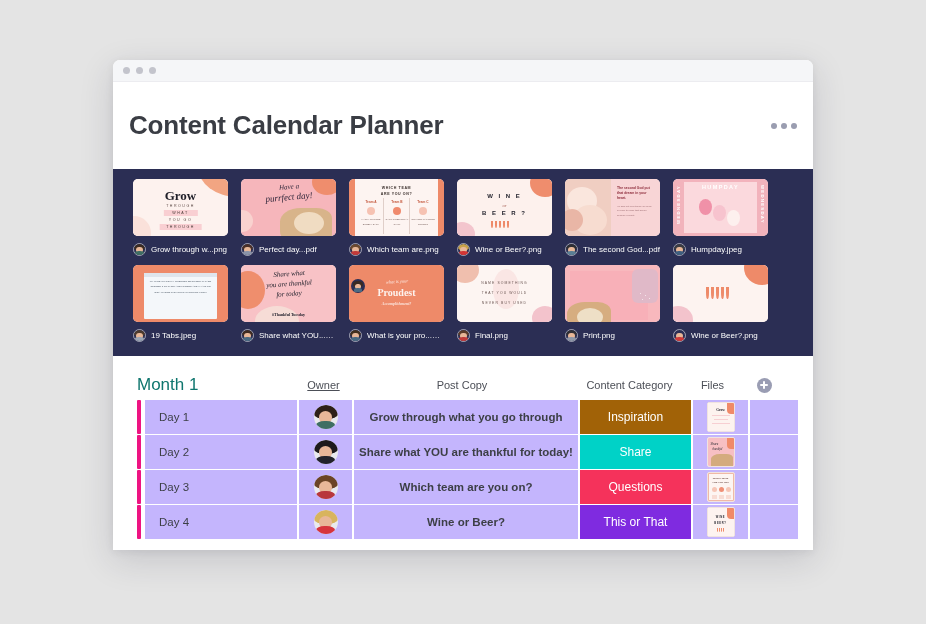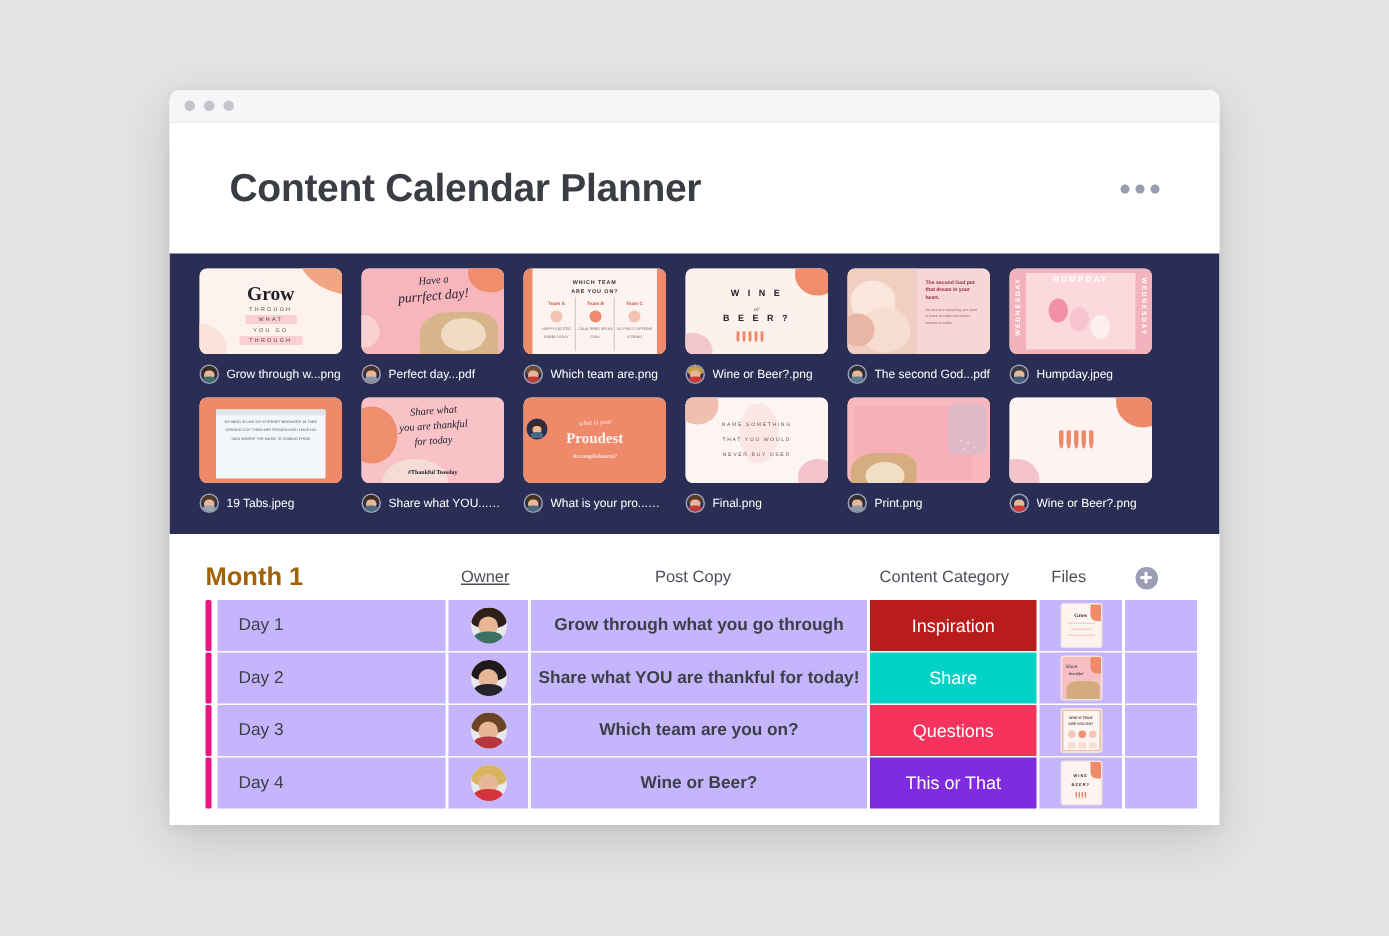--- a/index.html
+++ b/index.html
@@ -37,21 +37,21 @@
   }
   .dot { width: 7px; height: 7px; border-radius: 50%; background: #c3c4cc; }
 
   
   .header {
     height: 87px;
     background: #fff;
     display: flex;
     align-items: center;
     justify-content: space-between;
-    padding: 0 40px;
+    padding: 0 16px;
   }
   .page-title {
     font-size: 26px;
     font-weight: bold;
     color: #3a3d44;
     letter-spacing: -0.2px;
   }
   .kebab { display: flex; gap: 4px; align-items: center; cursor: pointer; }
   .kebab i { width: 6px; height: 6px; border-radius: 50%; background: #9a9db0; display: block; }
 
@@ -98,21 +98,21 @@
   .band { background: #f9cfd2; }
 
   
   .script { font-family: "Liberation Serif", serif; font-style: italic; color: #2b2337; }
 
   
   .table-wrap { background: #fff; padding: 14px 24px 0 24px; }
 
   .thead { display: flex; align-items: center; height: 30px; }
   .month {
-    color: #a16207; font-size: 17px; font-weight: bold;
+    color: #0f766e; font-size: 17px; font-weight: normal;
     width: 160px; flex: 0 0 160px;
   }
   .th { font-size: 11px; color: #4c4f57; text-align: center; }
   .th-owner { flex: 0 0 53px; text-decoration: underline; }
   .th-copy  { flex: 0 0 224px; }
   .th-cat   { flex: 0 0 111px; }
   .th-files { flex: 0 0 55px; }
   .th-add   { flex: 0 0 48px; display: flex; justify-content: center; }
   .plus {
     width: 15px; height: 15px; border-radius: 50%;
@@ -495,21 +495,21 @@
         <span class="row-av">
             <span class="face">
               <span class="hair" style="background:#2e2017"></span>
               <span class="skin"></span>
               <span class="body" style="background:#3f6e63"></span>
             </span>
           </span>
       </div>
       <div class="cell c-copy">Grow through what you go through</div>
       <div class="cell c-cat">
-        <span class="badge" style="background:#b91c1c">Inspiration</span>
+        <span class="badge" style="background:#a16207">Inspiration</span>
       </div>
       <div class="cell c-files">
         <span class="file-thumb">
           <span style="position:absolute;inset:0;background:#fdf3ef"></span>
           <span class="corner"></span>
           <span style="position:absolute;left:0;right:0;top:5px;text-align:center;font-size:3.6px;font-weight:bold;font-family:'Liberation Serif',serif;color:#2a2a33">Grow</span>
           <span style="position:absolute;left:4px;right:4px;top:12px;height:1.4px;background:#f7cfd2"></span>
           <span style="position:absolute;left:6px;right:6px;top:16px;height:1.4px;background:#f7cfd2"></span>
           <span style="position:absolute;left:4px;right:4px;top:20px;height:1.4px;background:#f7cfd2"></span>
         </span>

